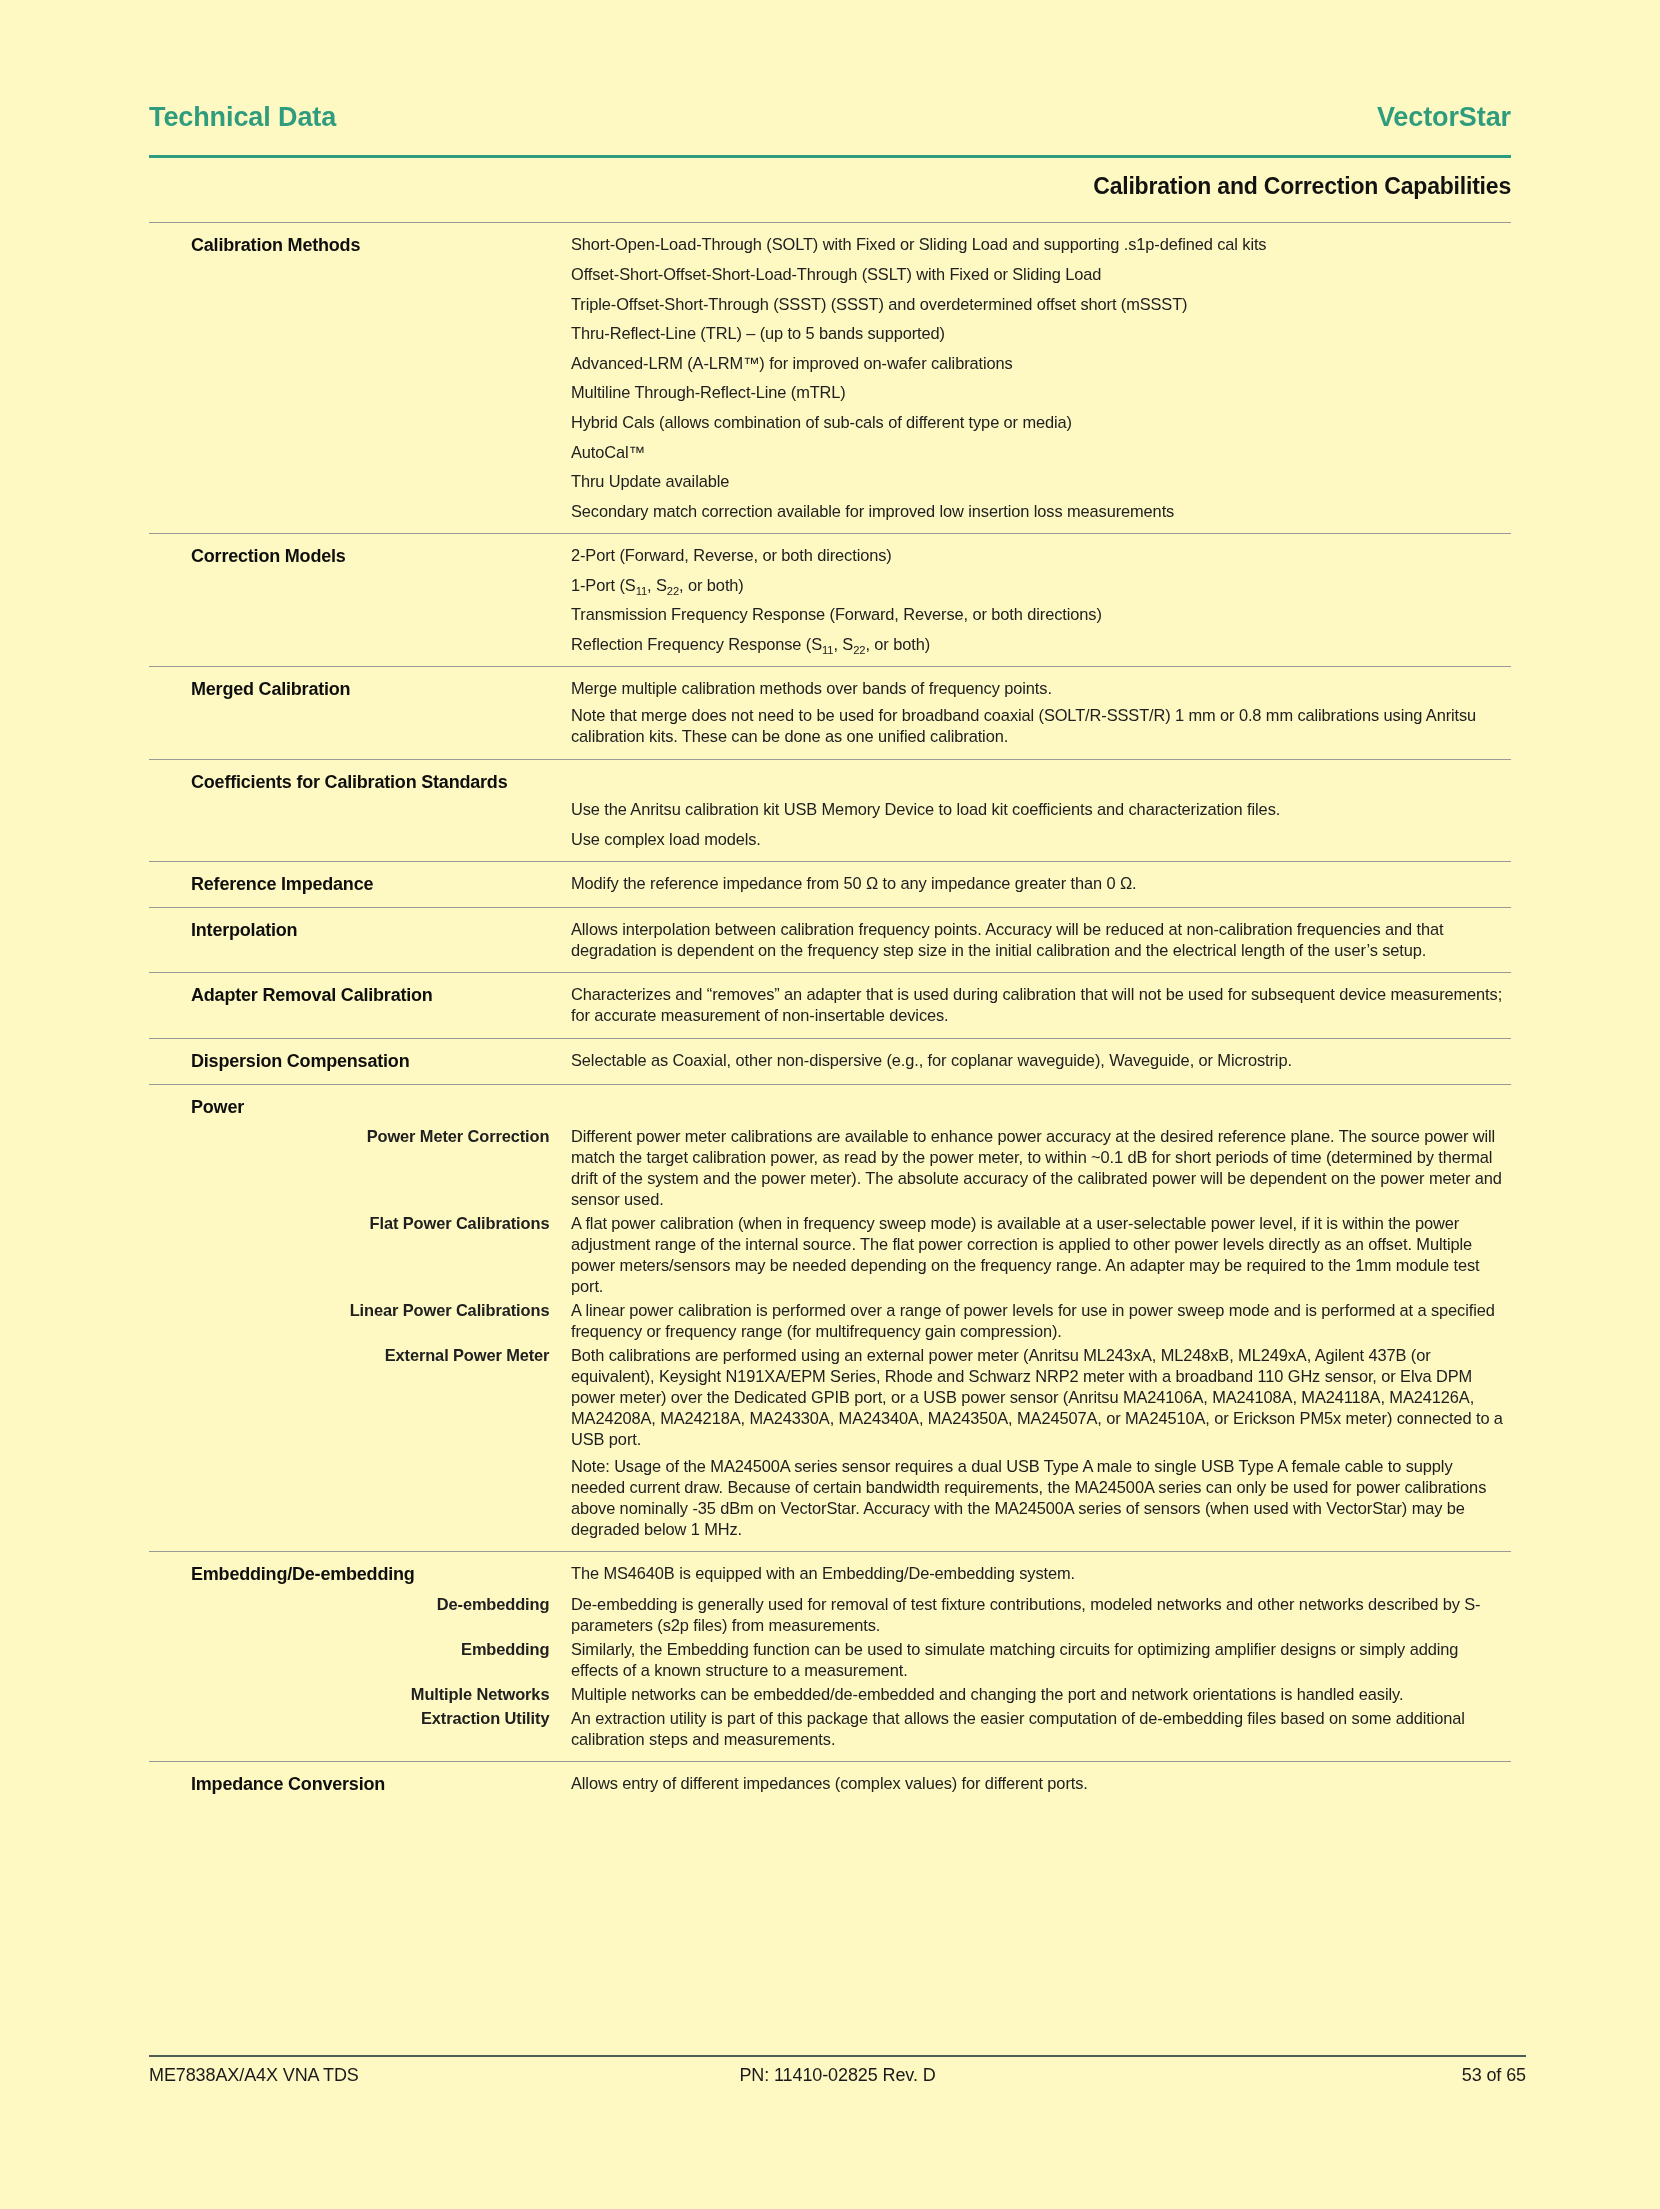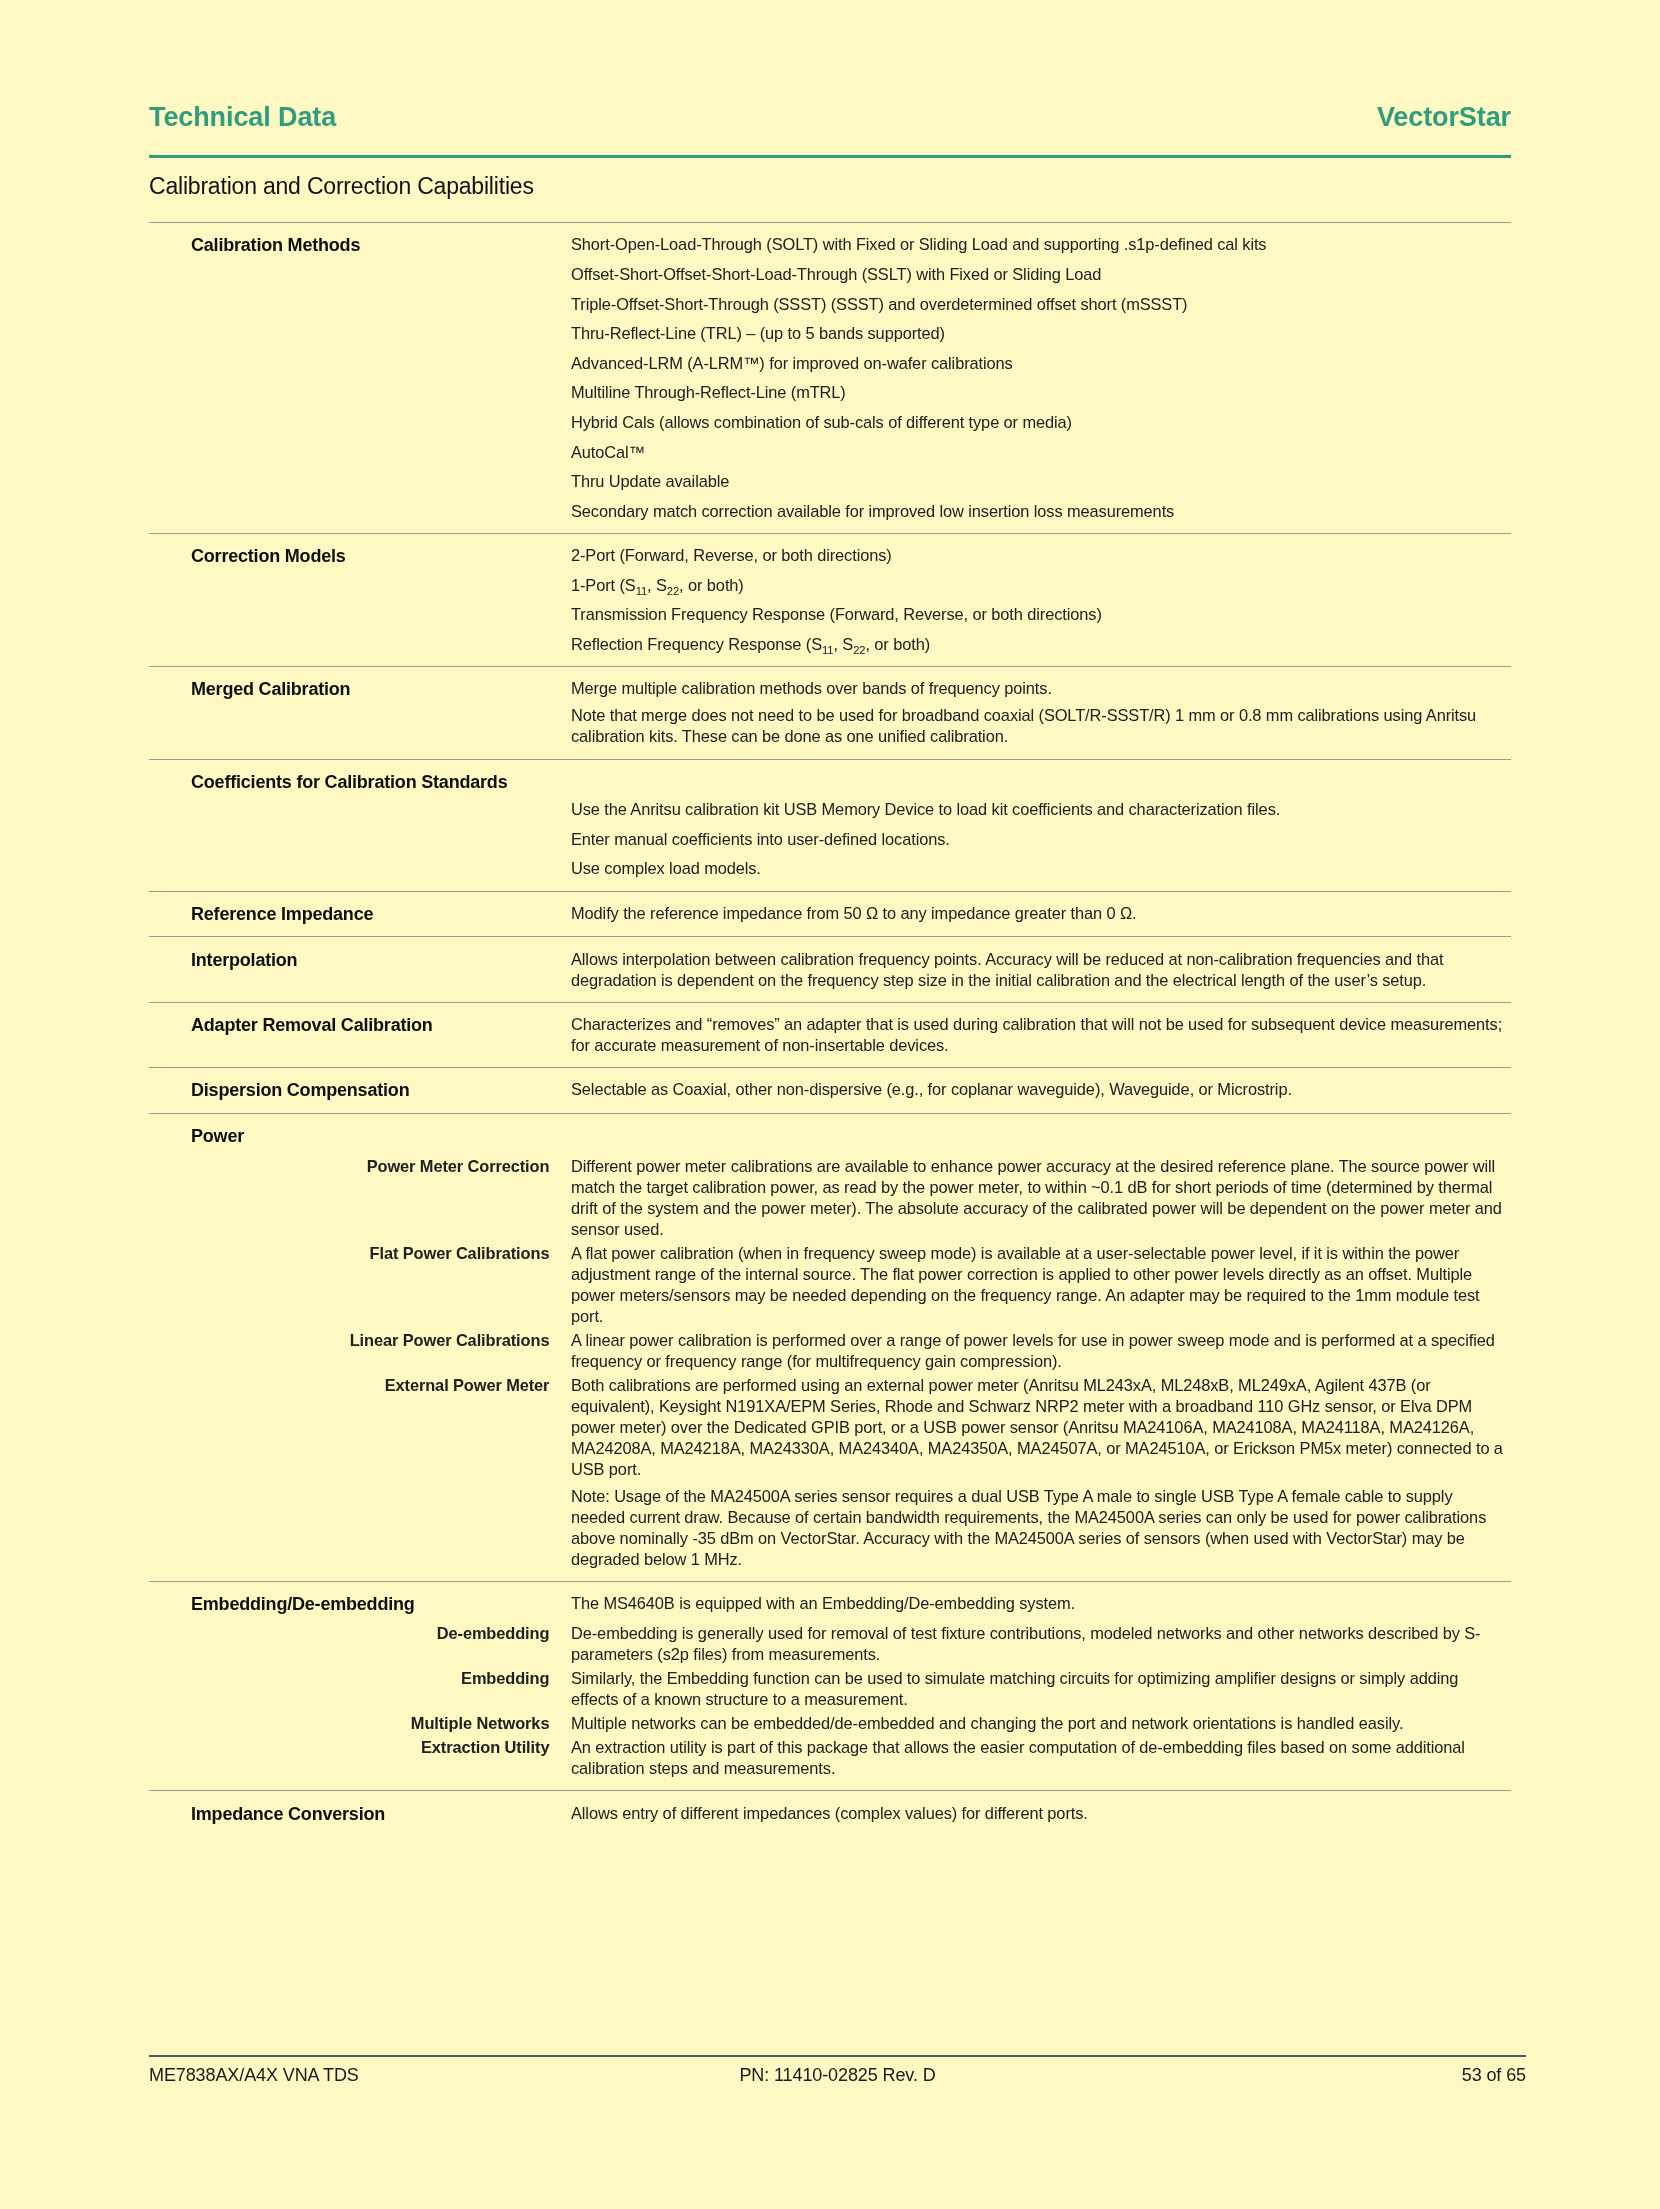--- a/index.html
+++ b/index.html
@@ -7,21 +7,21 @@
   .page {
     width:1660px; height:2209px; margin:0 auto; background:#fef9c3;
     position:relative; font-family:"Liberation Sans","DejaVu Sans",sans-serif;
     color:#202020; letter-spacing:-0.1px; overflow:hidden;
   }
   .margins { padding:0 149px; }
   
   .hdr-row { display:flex; justify-content:space-between; align-items:baseline; padding-top:102px; }
   .hdr-title { color:#2F9C7D; font-size:27px; font-weight:bold; }
   .hdr-rule { height:3.5px; background:#2F9C7D; margin-top:21.6px; }
-  .page-title { font-size:23px; font-weight:normal; color:#121212; margin-top:14.7px; letter-spacing:-0.2px; }
+  .page-title { font-size:23px; font-weight:bold; color:#121212; margin-top:14.7px; letter-spacing:-0.2px;text-align:right; }
   
   .spec-table { margin-top:22.5px; font-size:16.4px; line-height:21px; }
   .row { border-top:1.7px solid #999999; padding:11.2px 0; }
   .cols { display:grid; grid-template-columns:422px 1fr; }
   .lbl-title { font-weight:bold; font-size:18px; line-height:22.5px; color:#0f0f0f; padding-left:42px; letter-spacing:-0.2px; }
   .content { max-width:934px; }
   .li { margin-bottom:8.6px; }
   .li:last-child { margin-bottom:0; }
   .para { margin-bottom:0; }
   .para + .para { margin-top:6px; }
@@ -89,21 +89,20 @@
         <div class="content">
           <p class="para">Merge multiple calibration methods over bands of frequency points.</p>
           <p class="para">Note that merge does not need to be used for broadband coaxial (SOLT/R-SSST/R) 1 mm or 0.8 mm calibrations using Anritsu calibration kits. These can be done as one unified calibration.</p>
         </div>
       </section>
 
       <section class="row">
         <div class="lbl-title">Coefficients for Calibration Standards</div>
         <div class="indent-content">
           <div class="li">Use the Anritsu calibration kit USB Memory Device to load kit coefficients and characterization files.</div>
-          <div class="li">Enter manual coefficients into user-defined locations.</div>
           <div class="li">Use complex load models.</div>
         </div>
       </section>
 
       <section class="row cols">
         <div class="lbl-title">Reference Impedance</div>
         <div class="content">
           <p class="para">Modify the reference impedance from 50 Ω to any impedance greater than 0 Ω.</p>
         </div>
       </section>

